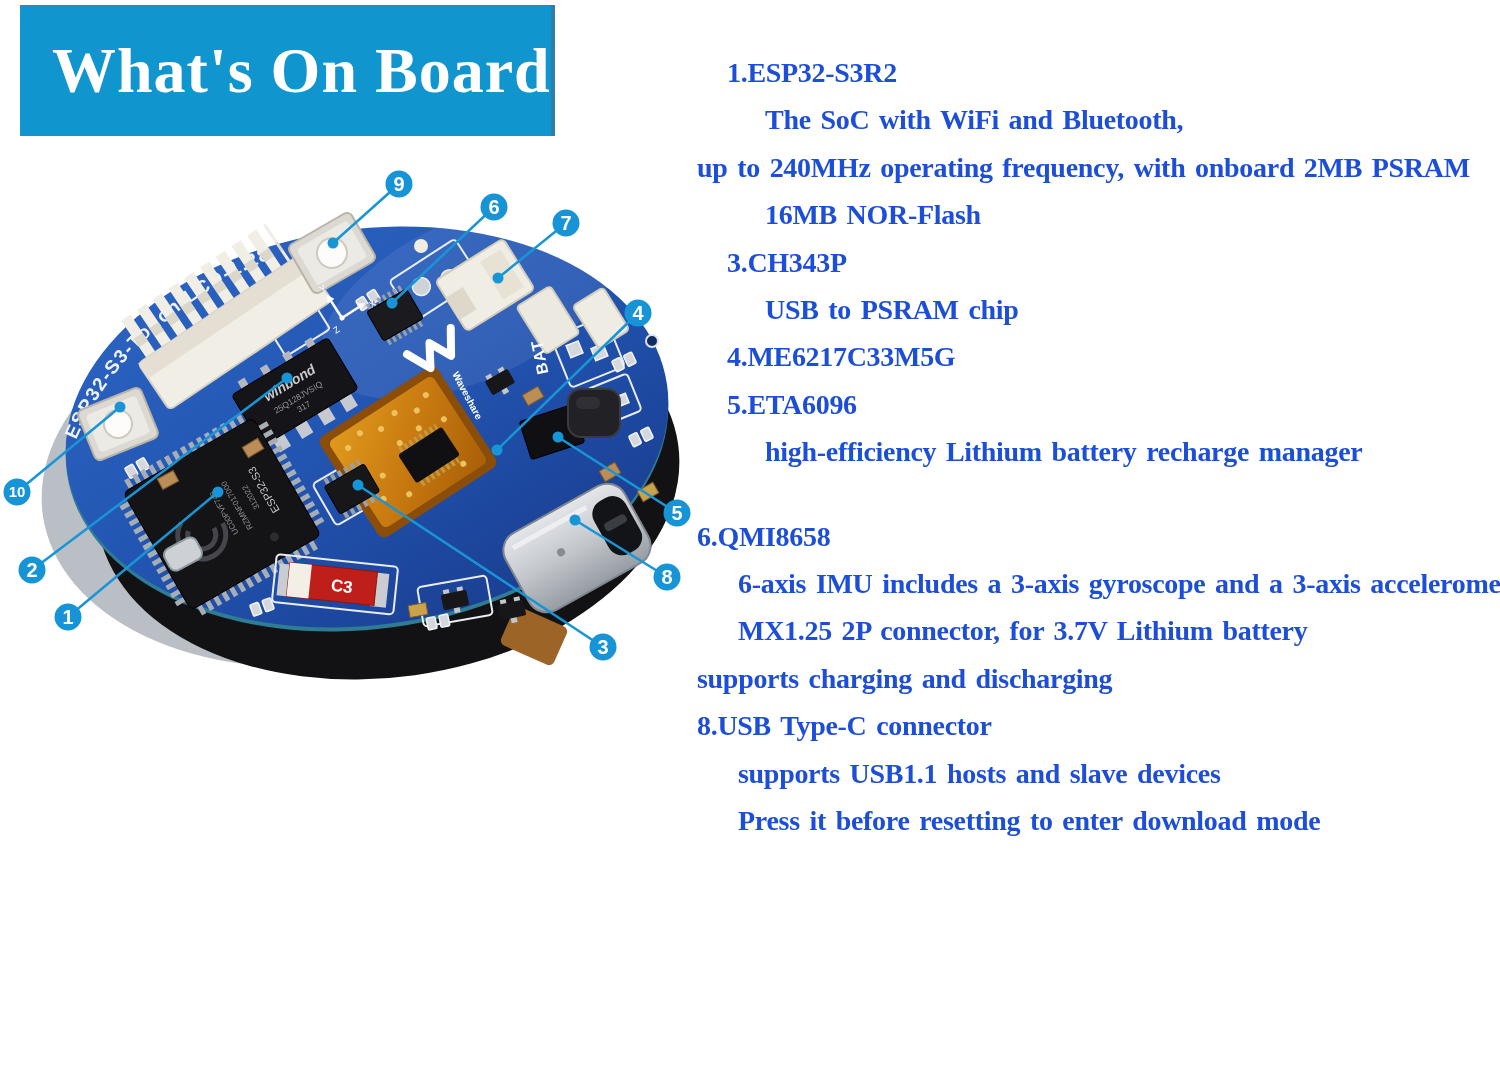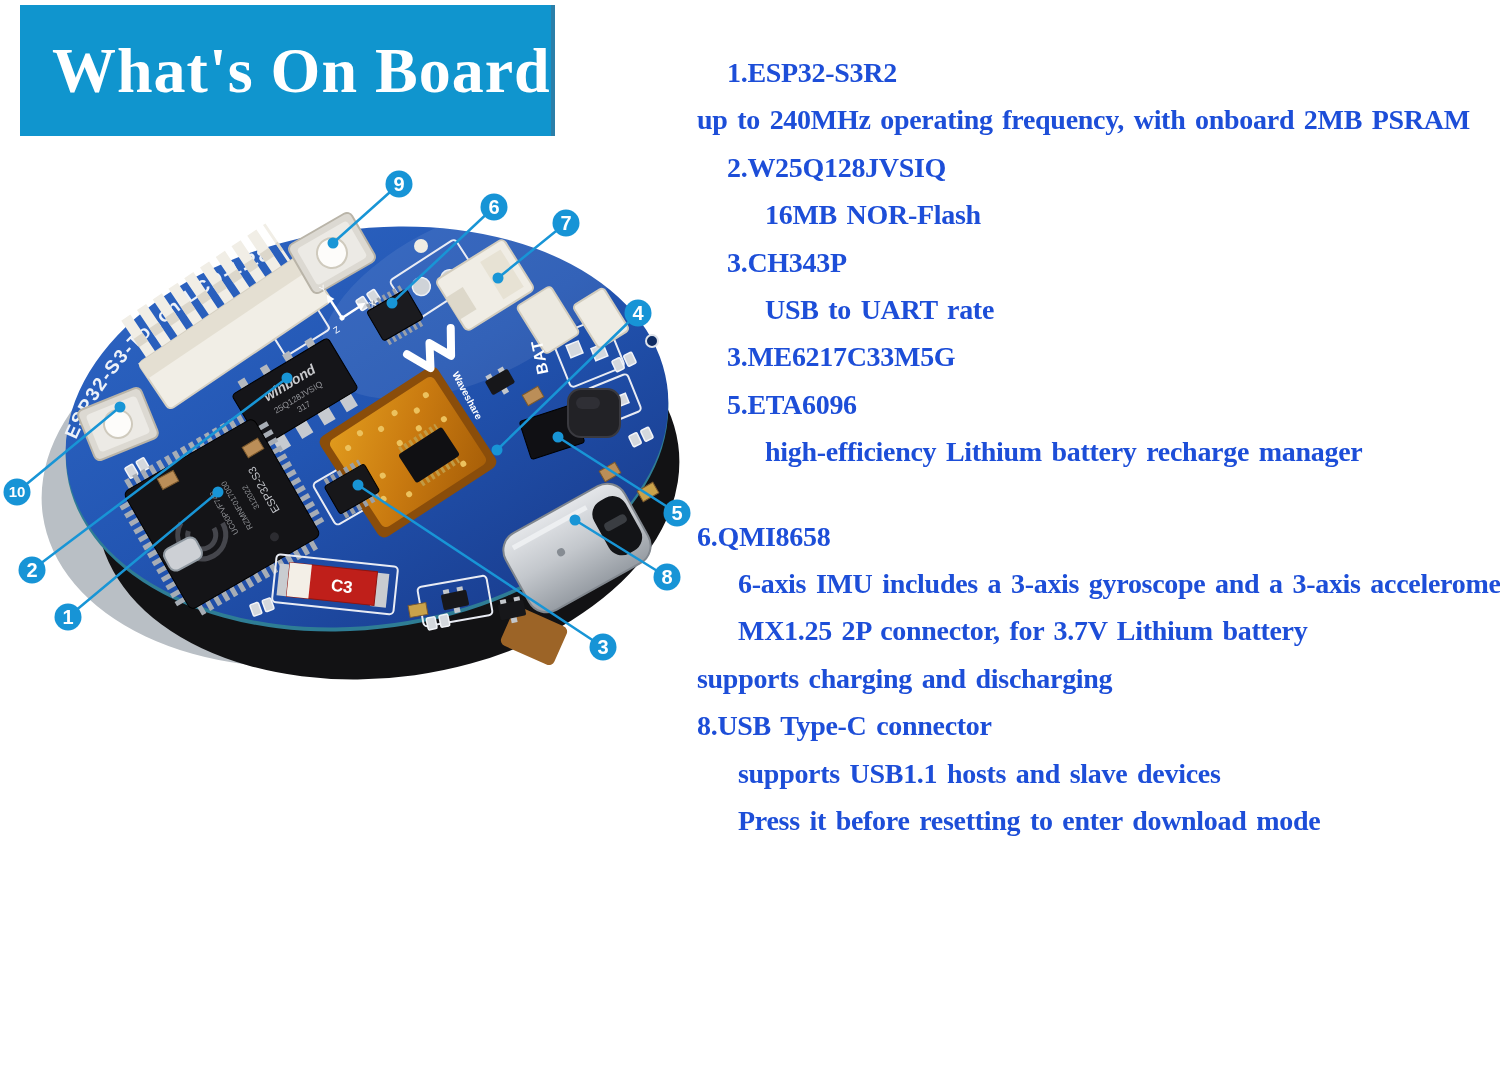--- a/index.html
+++ b/index.html
@@ -312,26 +312,26 @@
       <text class="badge-num" x="667" y="584">8</text>
       <circle cx="399" cy="184" r="13.5" fill="#1794d6"></circle>
       <text class="badge-num" x="399" y="191">9</text>
       <circle cx="17" cy="492" r="13.5" fill="#1794d6"></circle>
       <text class="badge-num small" x="17" y="497">10</text>
     </g>
   </svg>
 
   <div class="specs">
     <div class="spec in1">1.ESP32-S3R2</div>
+    <div class="spec in2">The SoC with WiFi and Bluetooth,</div>
     <div class="spec in0">up to 240MHz operating frequency, with onboard 2MB PSRAM</div>
-    <div class="spec in1">2.W25Q128JVSIQ</div>
     <div class="spec in2">16MB NOR-Flash</div>
     <div class="spec in1">3.CH343P</div>
-    <div class="spec in2">USB to UART rate</div>
-    <div class="spec in1">3.ME6217C33M5G</div>
+    <div class="spec in2">USB to PSRAM chip</div>
+    <div class="spec in1">4.ME6217C33M5G</div>
     <div class="spec in1">5.ETA6096</div>
     <div class="spec in2">high-efficiency Lithium battery recharge manager</div>
     <div class="spec in0 gap">6.QMI8658</div>
     <div class="spec in3">6-axis IMU includes a 3-axis gyroscope and a 3-axis accelerometer</div>
     <div class="spec in3">MX1.25 2P connector, for 3.7V Lithium battery</div>
     <div class="spec in0">supports charging and discharging</div>
     <div class="spec in0">8.USB Type-C connector</div>
     <div class="spec in3">supports USB1.1 hosts and slave devices</div>
     <div class="spec in3">Press it before resetting to enter download mode</div>
   </div>

